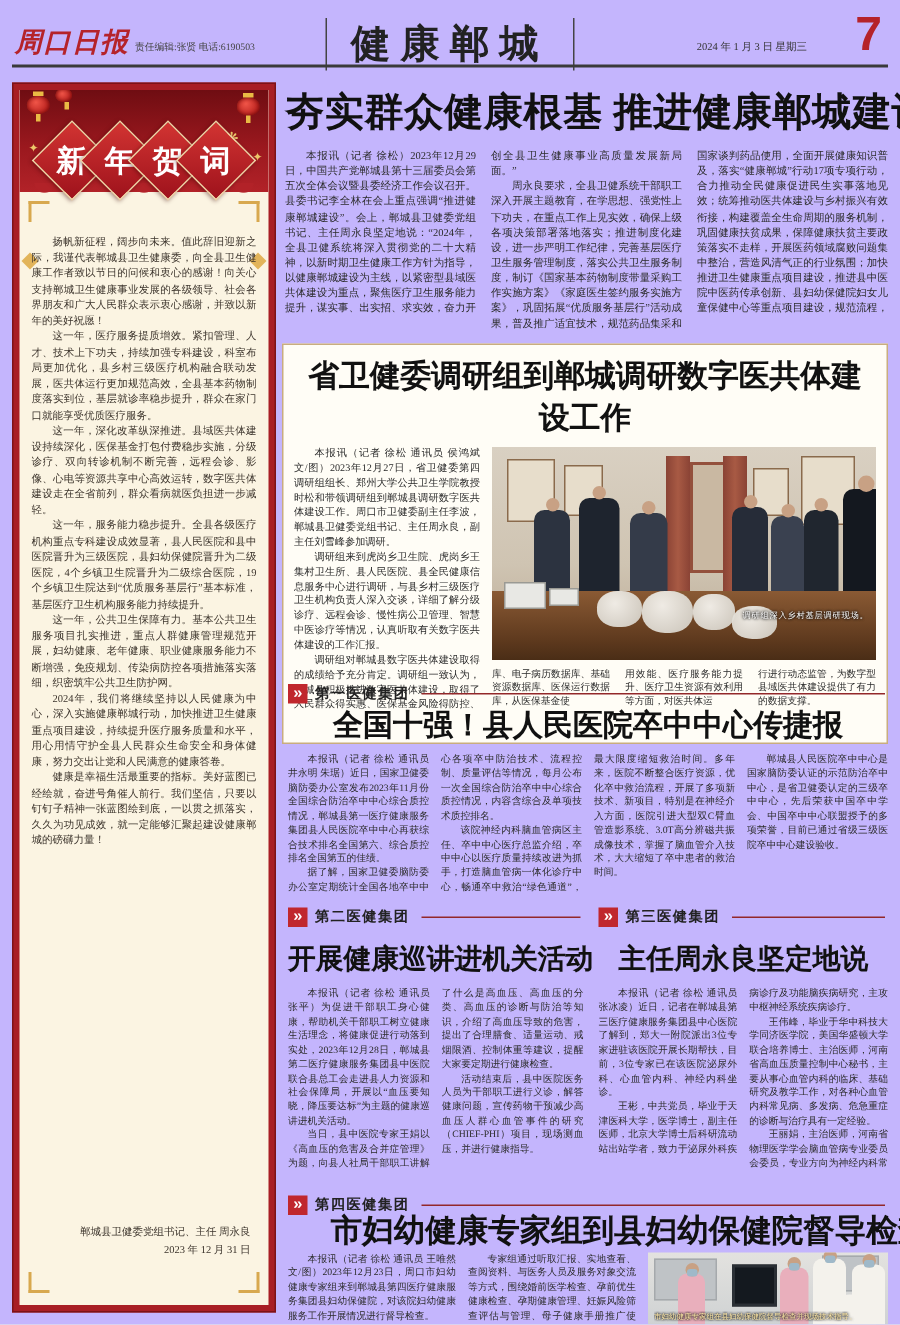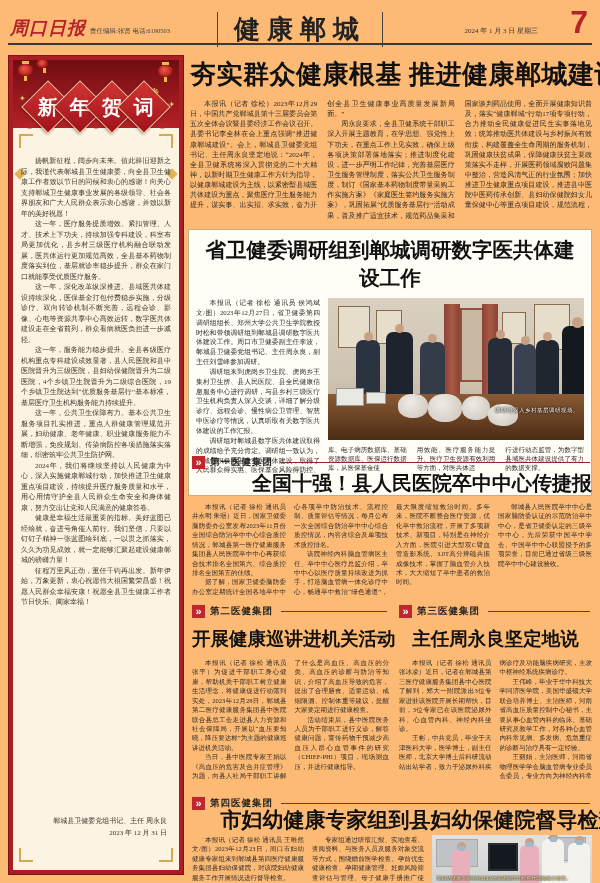--- a/index.html
+++ b/index.html
@@ -1,16 +1,16 @@
 <!DOCTYPE html>
 <html><head>
 <meta charset="utf-8">
 <style>
   html,body{margin:0;padding:0;background:#e9e9e6;}
-  .page{position:relative;width:600px;height:883px;margin:0 auto;background:#fdba74;overflow:hidden;
+  .page{position:relative;width:600px;height:883px;margin:0 auto;background:#c4b5fd;overflow:hidden;
         font-family:"Liberation Serif","DejaVu Serif",serif;color:#222;}
   
   .paper-name{position:absolute;left:10px;top:16px;font-size:18px;font-weight:bold;font-style:italic;
               color:#b5232a;letter-spacing:1px;}
   .editor-line{position:absolute;left:90px;top:27px;font-size:6.5px;color:#444;}
   .section-title{position:absolute;left:50%;top:12px;transform:translateX(-50%);
                  font-size:26px;font-weight:bold;letter-spacing:7px;padding:0 16px;
                  border-left:1.5px solid #444;border-right:1.5px solid #444;white-space:nowrap;}
   .date-line{position:absolute;right:62px;top:26px;font-size:7px;color:#333;}
   .page-num{position:absolute;right:12px;top:4px;font-size:32px;font-weight:bold;color:#b5232a;
@@ -77,21 +77,21 @@
   .survey-bottom{display:flex;gap:10px;margin-top:5px;font-size:6.5px;line-height:1.4;height:30px;overflow:hidden;}
   .survey-bottom div{flex:1;text-align:justify;color:#2b2b2b;}
   
   .divider{position:absolute;display:flex;align-items:center;height:14px;}
   .arrow-box{width:13px;height:13px;background:#c0272d;color:#fff;font-size:11px;line-height:12px;
              text-align:center;font-weight:bold;font-family:"Liberation Sans",sans-serif;}
   .tag-label{font-size:9.5px;font-weight:bold;color:#222;margin-left:5px;letter-spacing:1px;
              font-family:"Liberation Sans",sans-serif;}
   .tag-line{flex:1;border-top:1.5px solid #93282a;margin-left:8px;margin-right:2px;}
   
-  .sec1-headline{position:absolute;left:192px;top:470px;width:400px;text-align:right;
+  .sec1-headline{position:absolute;left:192px;top:470px;width:400px;text-align:center;
                  font-size:20px;font-weight:bold;color:#111;}
   .sec1-body{position:absolute;left:192px;top:502px;width:400px;height:95px;
              column-count:4;column-gap:8px;font-size:6.5px;}
   
   .half{position:absolute;top:604px;}
   .half.lft{left:192px;width:197px;}
   .half.rgt{left:399px;width:193px;}
   .half .divider{position:relative;}
   .half-headline{text-align:center;font-size:18.5px;font-weight:bold;margin:8px 0 7px;color:#111;white-space:nowrap;}
   .half-body{column-count:2;column-gap:8px;font-size:6.5px;height:130px;}
@@ -148,21 +148,20 @@
       <div class="side-gem" style="left:3px;"></div>
       <div class="side-gem" style="right:3px;"></div>
       <div class="greeting-text">
         <p class="t">扬帆新征程，阔步向未来。值此辞旧迎新之际，我谨代表郸城县卫生健康委，向全县卫生健康工作者致以节日的问候和衷心的感谢！向关心支持郸城卫生健康事业发展的各级领导、社会各界朋友和广大人民群众表示衷心感谢，并致以新年的美好祝愿！</p>
         <p class="t">这一年，医疗服务提质增效。紧扣管理、人才、技术上下功夫，持续加强专科建设，科室布局更加优化，县乡村三级医疗机构融合联动发展，医共体运行更加规范高效，全县基本药物制度落实到位，基层就诊率稳步提升，群众在家门口就能享受优质医疗服务。</p>
         <p class="t">这一年，深化改革纵深推进。县域医共体建设持续深化，医保基金打包付费稳步实施，分级诊疗、双向转诊机制不断完善，远程会诊、影像、心电等资源共享中心高效运转，数字医共体建设走在全省前列，群众看病就医负担进一步减轻。</p>
         <p class="t">这一年，服务能力稳步提升。全县各级医疗机构重点专科建设成效显著，县人民医院和县中医院晋升为三级医院，县妇幼保健院晋升为二级医院，4个乡镇卫生院晋升为二级综合医院，19个乡镇卫生院达到“优质服务基层行”基本标准，基层医疗卫生机构服务能力持续提升。</p>
         <p class="t">这一年，公共卫生保障有力。基本公共卫生服务项目扎实推进，重点人群健康管理规范开展，妇幼健康、老年健康、职业健康服务能力不断增强，免疫规划、传染病防控各项措施落实落细，织密筑牢公共卫生防护网。</p>
         <p class="t">2024年，我们将继续坚持以人民健康为中心，深入实施健康郸城行动，加快推进卫生健康重点项目建设，持续提升医疗服务质量和水平，用心用情守护全县人民群众生命安全和身体健康，努力交出让党和人民满意的健康答卷。</p>
         <p class="t">健康是幸福生活最重要的指标。美好蓝图已经绘就，奋进号角催人前行。我们坚信，只要以钉钉子精神一张蓝图绘到底，一以贯之抓落实，久久为功见成效，就一定能够汇聚起建设健康郸城的磅礴力量！</p>
-        <p class="t">征程万里风正劲，重任千钧再出发。新年伊始，万象更新，衷心祝愿伟大祖国繁荣昌盛！祝愿人民群众幸福安康！祝愿全县卫生健康工作者节日快乐、阖家幸福！</p>
       </div>
       <div class="greeting-sign">
         <div>郸城县卫健委党组书记、主任  周永良</div>
         <div>2023 年 12 月 31 日</div>
       </div>
       <div class="corner tl"></div>
       <div class="corner tr"></div>
       <div class="corner bl"></div>
       <div class="corner br"></div>
     </div>

